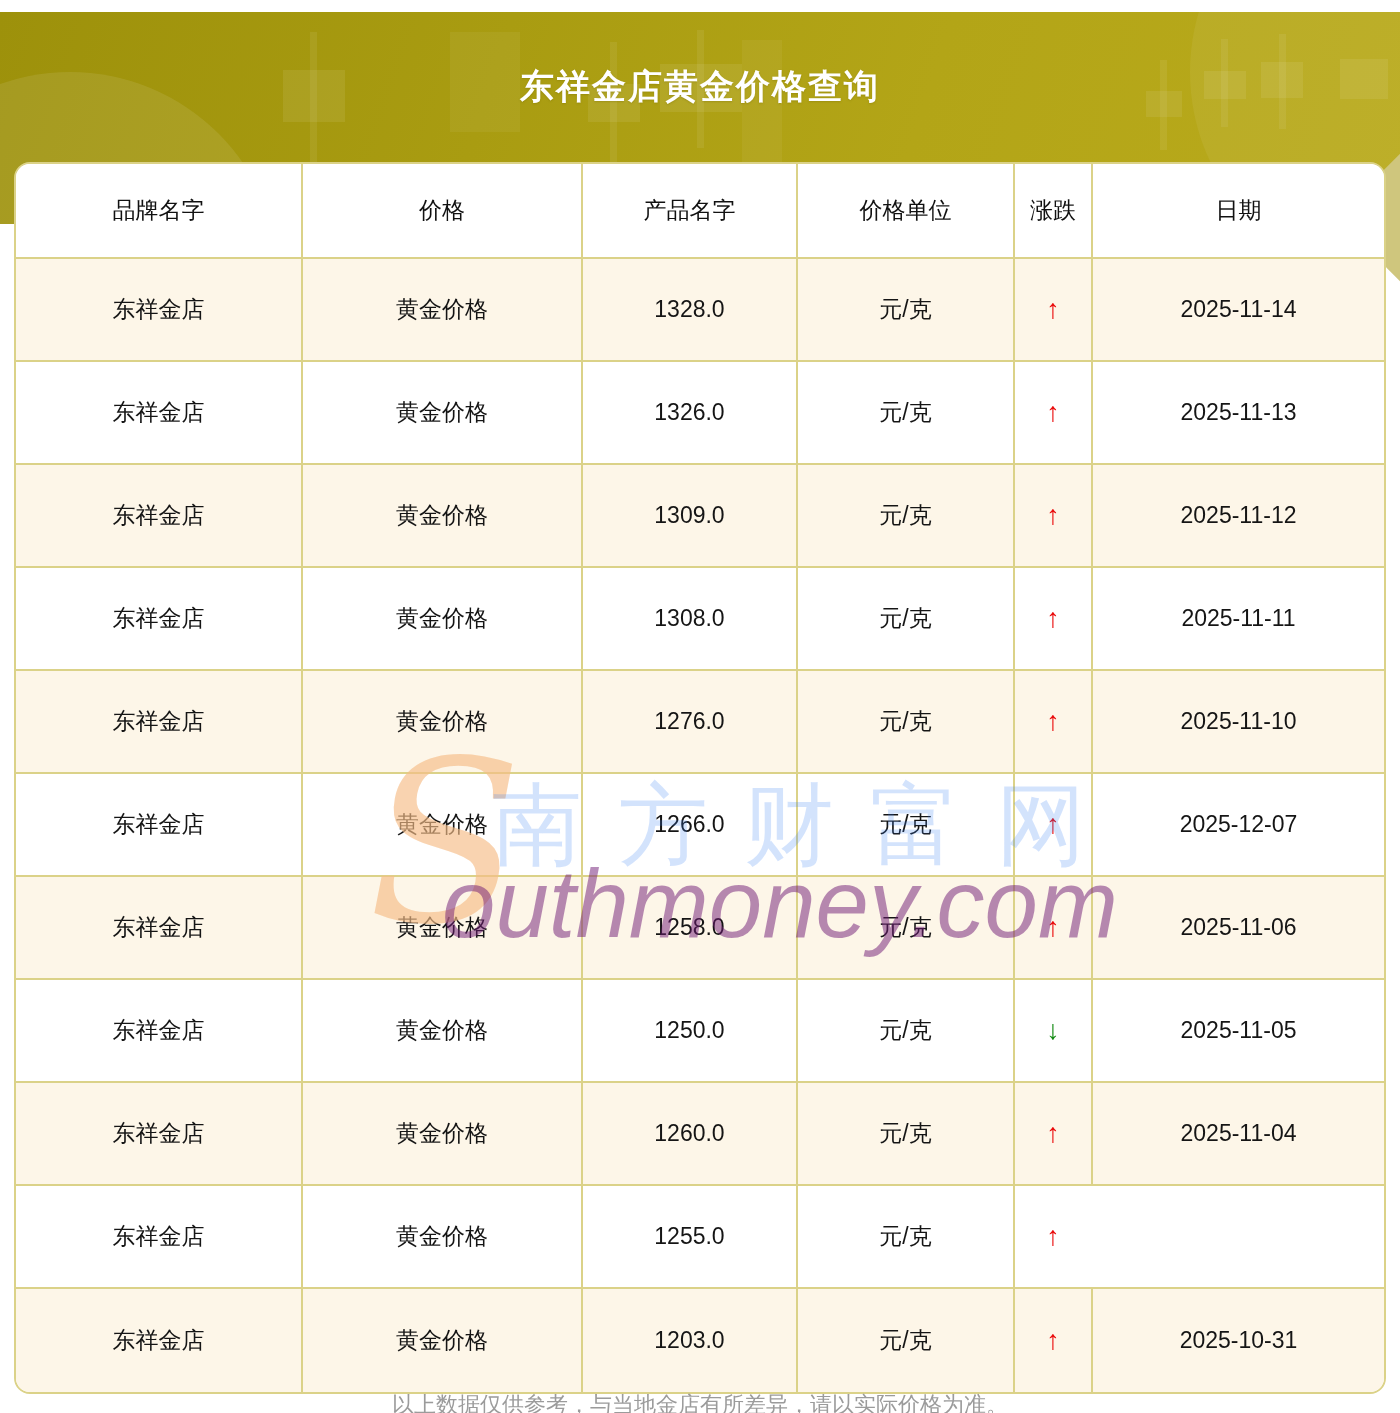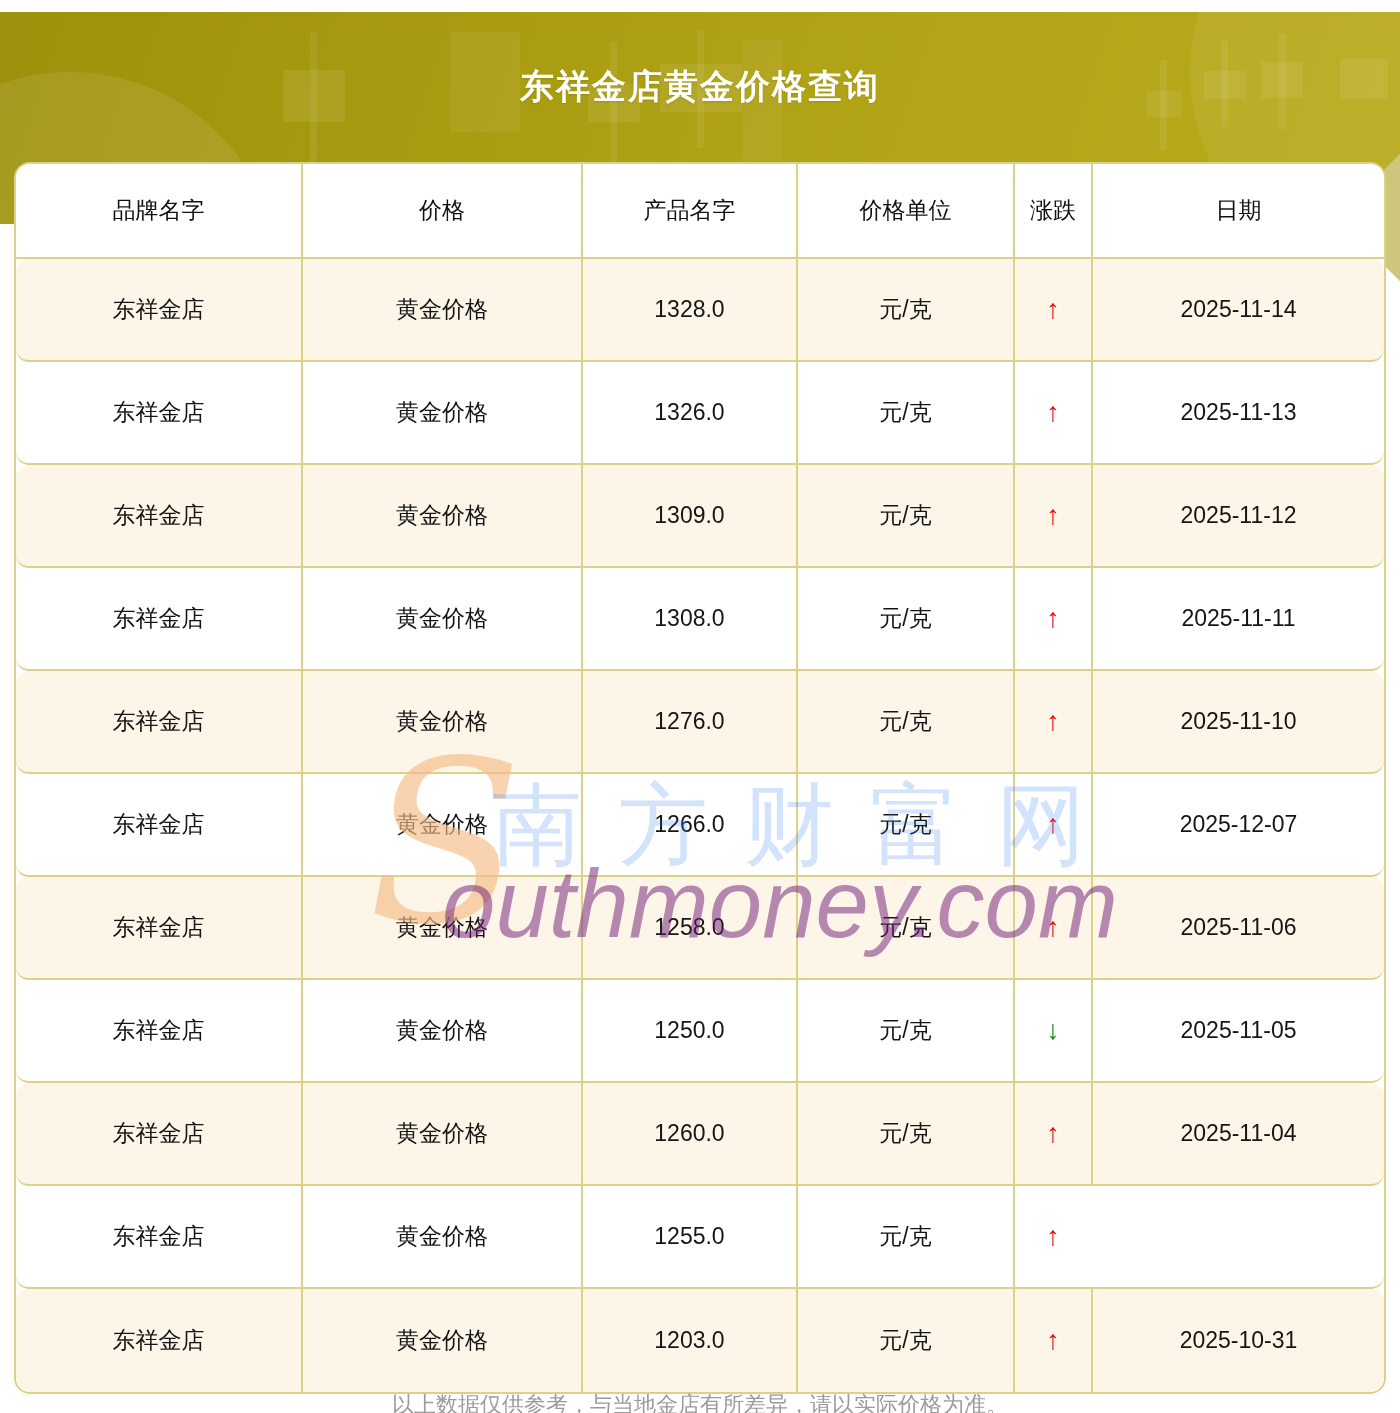--- a/index.html
+++ b/index.html
@@ -59,21 +59,21 @@
     grid-template-columns:285px 280px 215px 217px 78px 1fr;
   }
   .cell {
     display:flex; align-items:center; justify-content:center;
     border-left:2px solid #dbd288;
     font-size:23px; color:#151515; text-align:center;
   }
   .cell:first-child { border-left:none; }
   .thead-row { height:95px; border-bottom:2px solid #dbd288; background:#ffffff; }
   .thead-row .cell { font-size:23px; color:#111111; }
-  .body-row { height:103px; border-bottom:2px solid #dbd288; background:#ffffff;border-radius:13px; }
+  .body-row { height:103px; border-bottom:2px solid #dbd288; background:#ffffff; }
   .rows > .body-row:nth-child(odd) { background:#fdf6e8; }
   .rows > .body-row:last-child { border-bottom:none; }
   .arrow-cell { font-size:27px; font-weight:bold; }
 
   
   .watermark {
     position:absolute; left:0; top:735px; width:1400px; height:220px;
     pointer-events:none; z-index:3; overflow:visible;
   }
   .wm-s {

